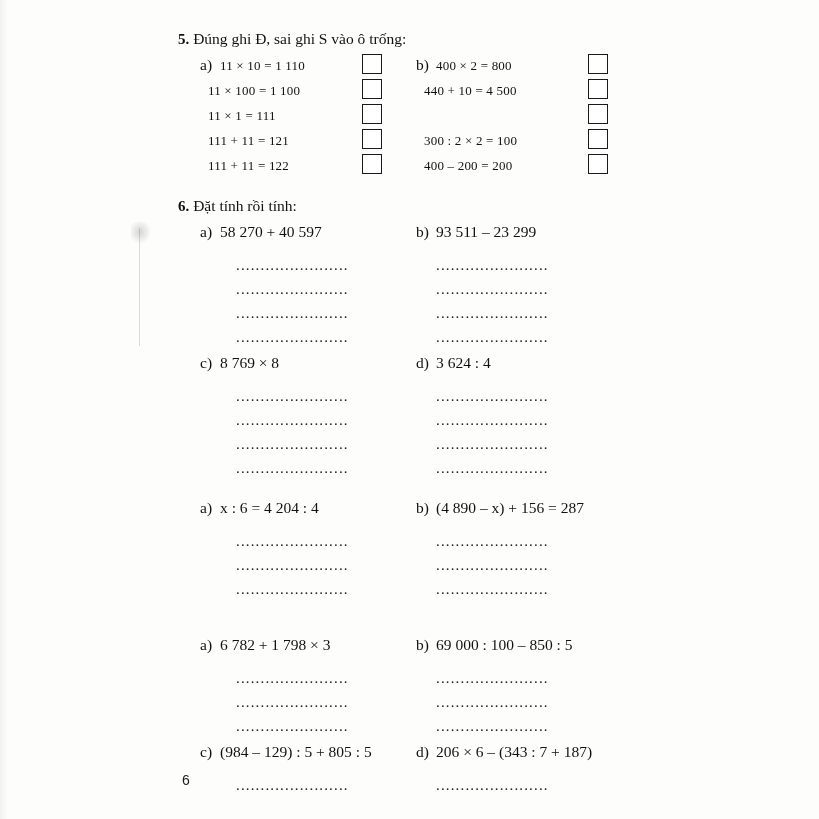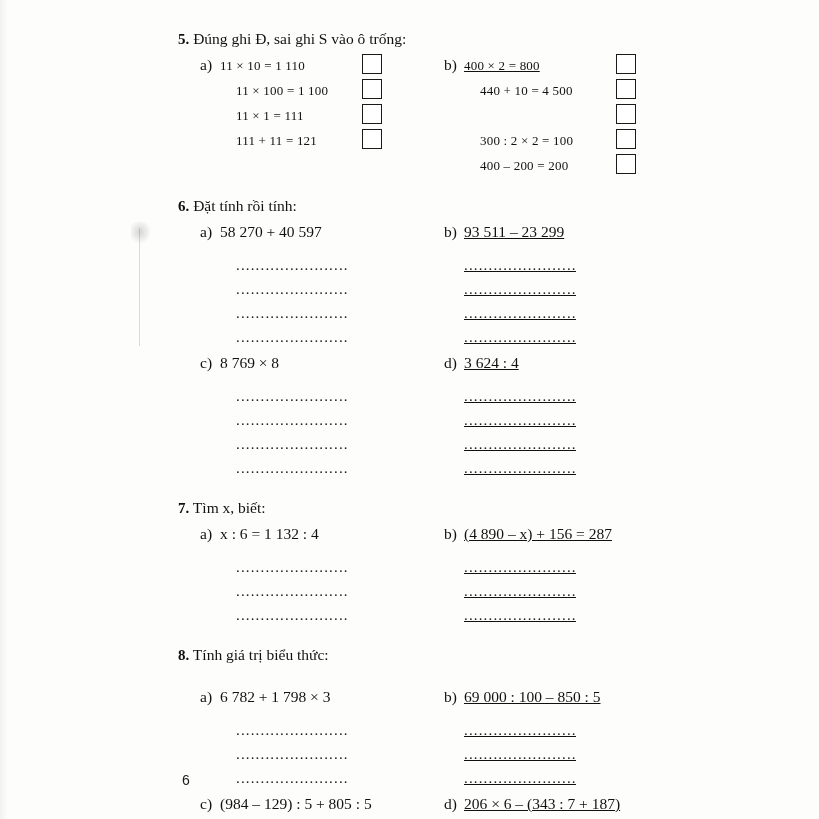--- a/index.html
+++ b/index.html
@@ -74,45 +74,44 @@
     width: 600px;
   }
   .col-left {
     position: absolute;
     left: 22px;
     top: 0;
     width: 240px;
   }
   .col-right {
     position: absolute;
-    left: 266px;
+    left: 238px;
     top: 0;
     width: 250px;
-    text-decoration: underline;
   }
 
   
   .row {
     position: relative;
     height: 25px;
     line-height: 25px;
     white-space: nowrap;
   }
   .label {
     display: inline-block;
     width: 20px;
     font-size: 15.5px;
   }
   .expr {
     font-size: 13px;
     letter-spacing: 0.2px;
   }
   .expr-indent {
     display: inline-block;
-    margin-left: 36px;
+    margin-left: 8px;
   }
   .checkbox {
     position: absolute;
     top: 2px;
     width: 20px;
     height: 20px;
     border: 1.4px solid #1a1a1a;
     background: #ffffff;
     box-sizing: border-box;
   }
@@ -186,20 +185,24 @@
             <span class="checkbox cb-left"></span>
           </div>
           <div class="row">
             <span class="expr expr-indent">11 × 1 = 111</span>
             <span class="checkbox cb-left"></span>
           </div>
           <div class="row">
             <span class="expr expr-indent">111 + 11 = 121</span>
             <span class="checkbox cb-left"></span>
           </div>
+          <div class="row">
+            <span class="expr expr-indent">111 + 11 = 122</span>
+            <span class="checkbox cb-left"></span>
+          </div>
         </div>
         <div class="col-right">
           <div class="row">
             <span class="label">b)</span><span class="expr">400 × 2 = 800</span>
             <span class="checkbox cb-right"></span>
           </div>
           <div class="row">
             <span class="expr expr-indent">440 + 10 = 4 500</span>
             <span class="checkbox cb-right"></span>
           </div>
@@ -269,28 +272,24 @@
           <div class="dots dots-right">...............................</div>
           <div class="dots dots-right">...............................</div>
           <div class="dots dots-right">...............................</div>
         </div>
       </div>
     </div>
 
     <div class="spacer-md"></div>
 
     <div class="exercise">
-      <div class="ex-head">
-        <span class="ex-num">7.</span>
-        <span class="ex-title">Tìm x, biết:</span>
-      </div>
       <div class="cols" style="height:107px;">
         <div class="col-left">
           <div class="prob">
-            <span class="label">a)</span><span>x : 6 = 1 132 : 4</span>
+            <span class="label">a)</span><span>x : 6 = 4 204 : 4</span>
           </div>
           <div class="spacer-sm"></div>
           <div class="dots">...............................</div>
           <div class="dots">...............................</div>
           <div class="dots">...............................</div>
         </div>
         <div class="col-right">
           <div class="prob">
             <span class="label">b)</span><span>(4 890 – x) + 156 = 287</span>
           </div>
@@ -298,24 +297,20 @@
           <div class="dots dots-right">...............................</div>
           <div class="dots dots-right">...............................</div>
           <div class="dots dots-right">...............................</div>
         </div>
       </div>
     </div>
 
     <div class="spacer-md"></div>
 
     <div class="exercise">
-      <div class="ex-head">
-        <span class="ex-num">8.</span>
-        <span class="ex-title">Tính giá trị biểu thức:</span>
-      </div>
 
       <div class="cols" style="height:107px;margin-top:16px;">
         <div class="col-left">
           <div class="prob">
             <span class="label">a)</span><span>6 782 + 1 798 × 3</span>
           </div>
           <div class="spacer-sm"></div>
           <div class="dots">...............................</div>
           <div class="dots">...............................</div>
           <div class="dots">...............................</div>

